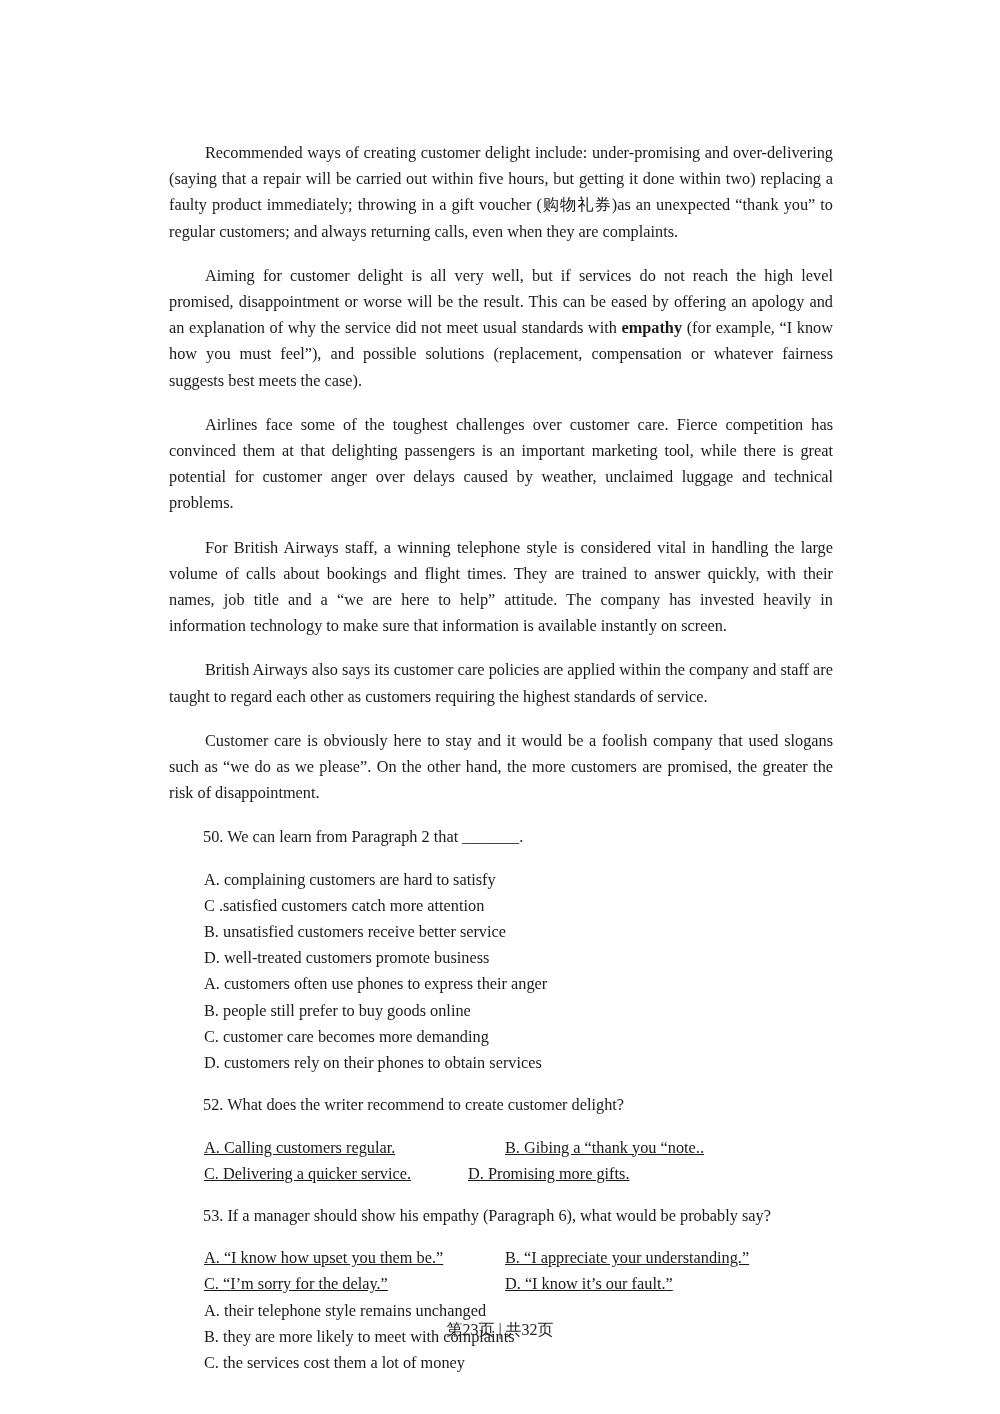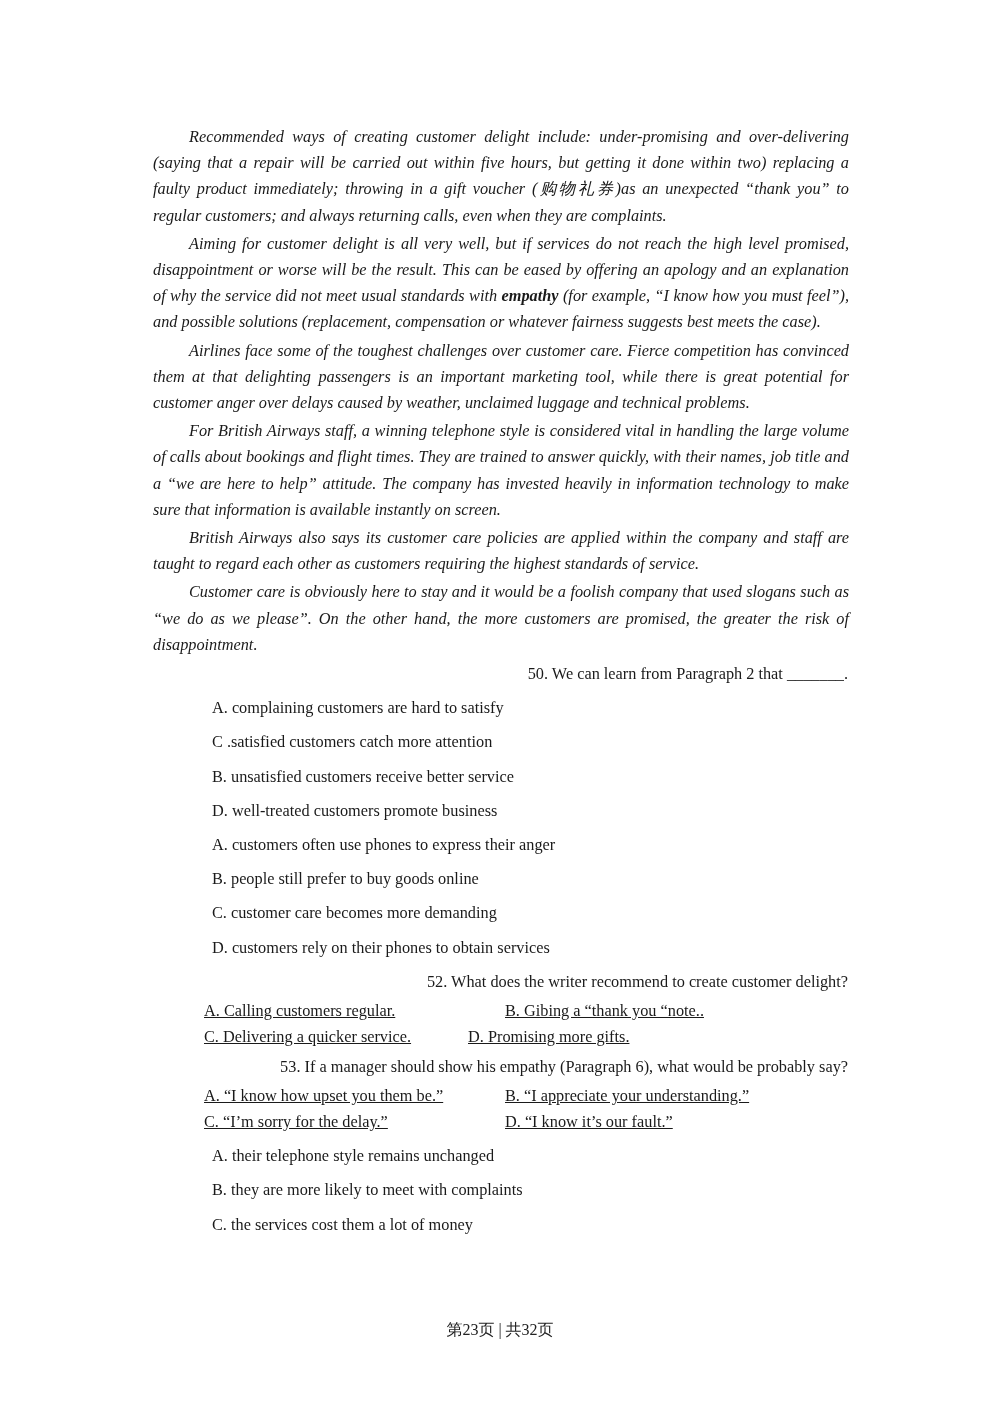--- a/index.html
+++ b/index.html
@@ -2,24 +2,24 @@
 <html><head>
   <meta charset="utf-8">
   <style>
     html, body { margin: 0; padding: 0; background: #ffffff; }
     body { width: 1000px; height: 1414px; position: relative; overflow: hidden; }
     .page {
       position: absolute; left: 151px; top: 122px; width: 700px;
       font-family: "Liberation Serif", "DejaVu Serif", serif;
       font-size: 16.3px; line-height: 26.2px; color: #1a1a1a;
     }
-    .para { margin: 2px; text-indent: 36px; text-align: justify; font-style: italic; }
+    .para { margin: 18px; text-indent: 36px; text-align: justify; }
     .para b { font-weight: bold; }
-    .q { margin: 3px; padding-left: 36px; text-align: right; }
-    .opt { margin: 8px; padding-left: 53px; }
+    .q { margin: 16px; padding-left: 36px; }
+    .opt { margin: 0; padding-left: 53px; }
     .opt-row { margin: 0; padding-left: 53px; display: flex; }
     .opt-row .cell { display: inline-block; text-decoration: underline; }
     .footer {
       position: absolute; top: 1320px; left: 0; width: 1000px; text-align: center;
       font-family: Liberation Serif, serif; font-size: 16px; color: #222;
     }
   </style>
 </head>
 <body>
 

